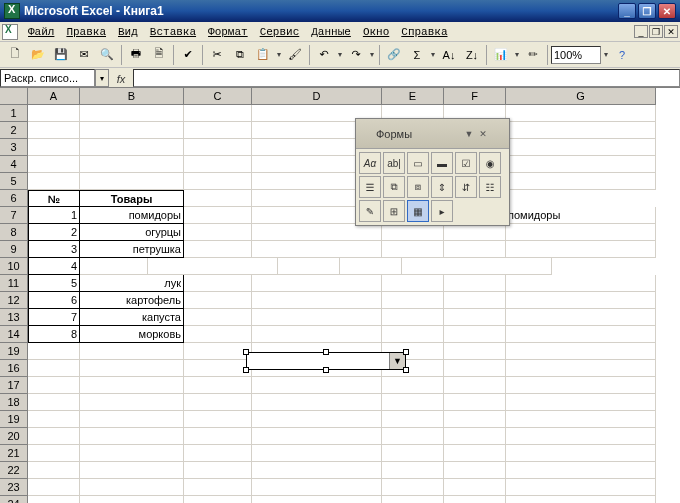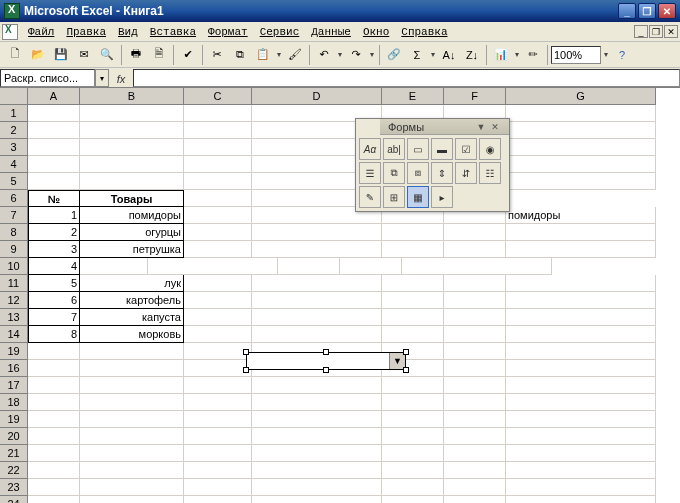--- a/index.html
+++ b/index.html
@@ -82,21 +82,21 @@
   .right{justify-content:flex-end;}
   
   .forms-panel{
     position:absolute;
     left:355px; top:118px;
     width:155px;
     background:#ece9d8;
     border:1px solid #808080;
     box-shadow:1px 1px 3px rgba(0,0,0,0.3);
   }
-  .forms-title{height:16px;background:linear-gradient(#d6d2c2,#c5c1b0);border-bottom:1px solid #a0a0a0;display:flex;align-items:center;padding:0 8px;font-size:11px;color:#333;margin-left:24px;}
+  .forms-title{height:30px;background:linear-gradient(#d6d2c2,#c5c1b0);border-bottom:1px solid #a0a0a0;display:flex;align-items:center;padding:0 20px;font-size:11px;color:#333;}
   .forms-title .spacer{flex:1;}
   .forms-title .ctl{width:12px;height:12px;font-size:9px;display:flex;align-items:center;justify-content:center;color:#555;margin-left:2px;}
   .forms-body{padding:3px;display:grid;grid-template-columns:repeat(6,22px);grid-auto-rows:22px;gap:2px;}
   .form-btn{width:22px;height:22px;border:1px solid #a0a0a0;background:#ece9d8;display:flex;align-items:center;justify-content:center;font-size:10px;color:#333;}
   .form-btn.sel{border:1px solid #316ac5;background:#c1d2ee;}
   
   .sheet-combo{
     position:absolute;
     left:246px; top:264px;
     width:160px; height:18px;

